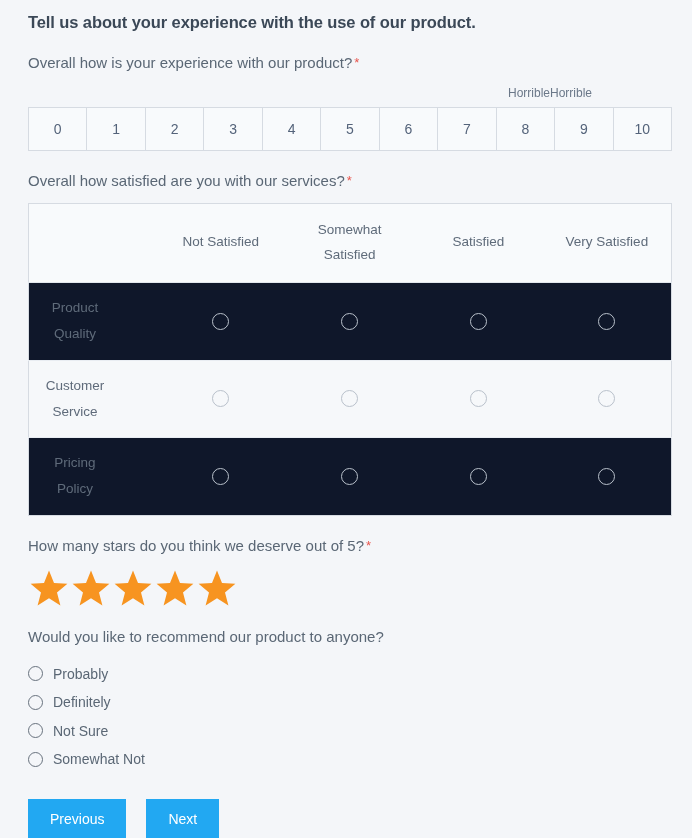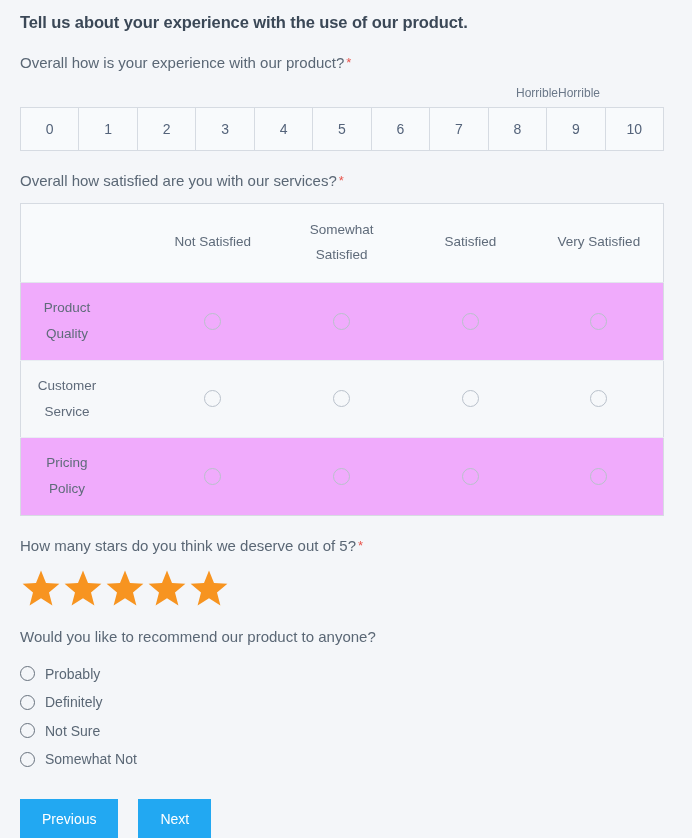--- a/index.html
+++ b/index.html
@@ -12,21 +12,21 @@
     background: #f4f6f9;
     font-family: "Liberation Sans", sans-serif;
     color: #5a6775;
     overflow: hidden;
   }
   .page {
     position: relative;
     width: 620px;
     height: 838px;
     box-sizing: border-box;
-    padding: 0 20px;
+    padding: 0 28px;
   }
 
   
   .survey-title {
     font-size: 16.5px;
     font-weight: bold;
     color: #3b4857;
     letter-spacing: -0.1px;
     padding-top: 12px;
     margin: 0 0 20px 0;
@@ -75,21 +75,21 @@
     box-sizing: border-box;
     cursor: pointer;
     user-select: none;
   }
 
   
   .matrix {
     width: 644px;
     border: 1px solid #d6dbe2;
     border-collapse: collapse;
-    background: #f0abfc;
+    background: #0f172a;
     margin-bottom: 20px;
     table-layout: fixed;
   }
   .matrix thead th {
     background: #f8fafc;
     font-weight: normal;
     font-size: 13.5px;
     color: #5f6b7a;
     padding: 14px 6px;
     height: 72px;

